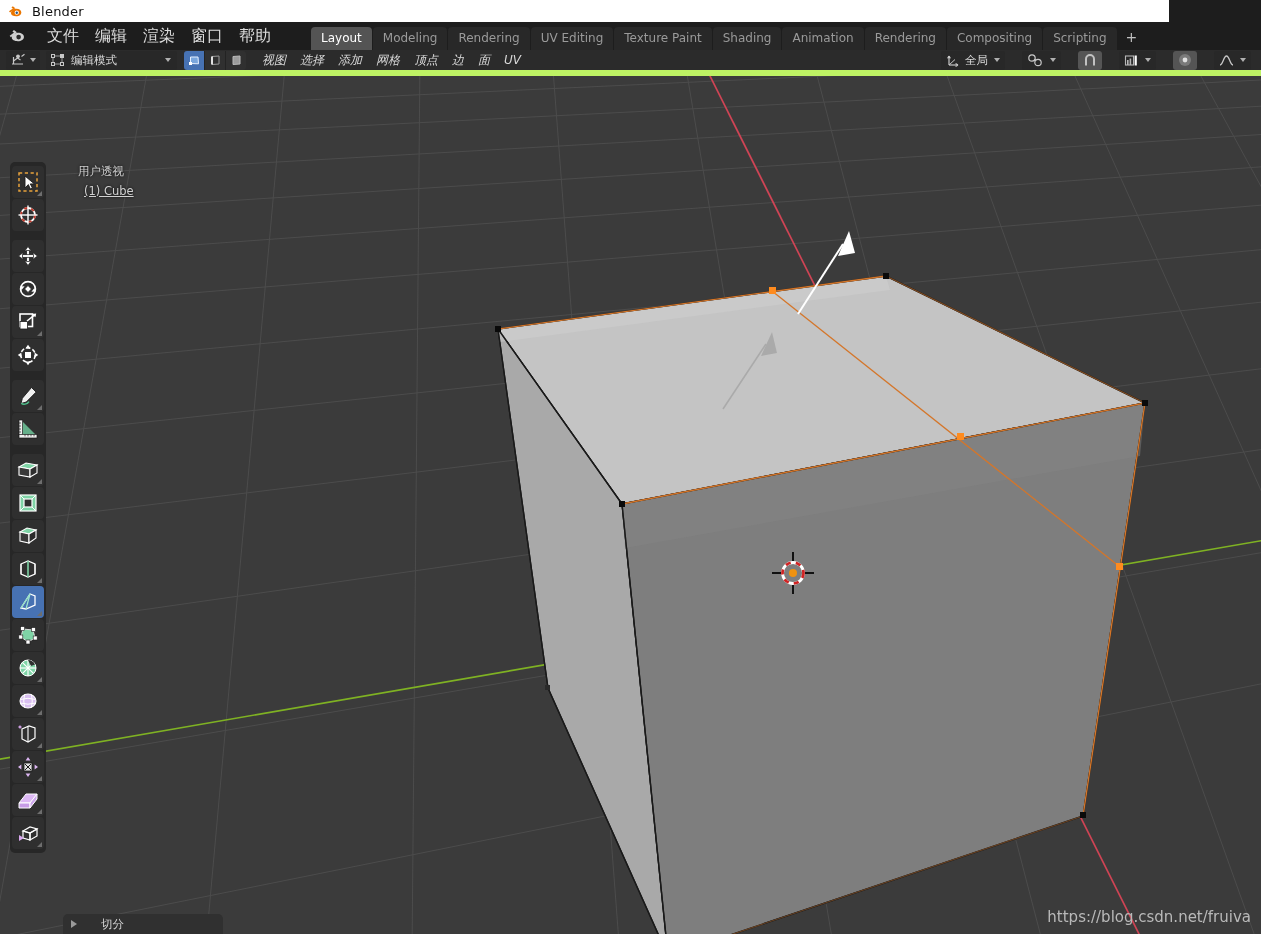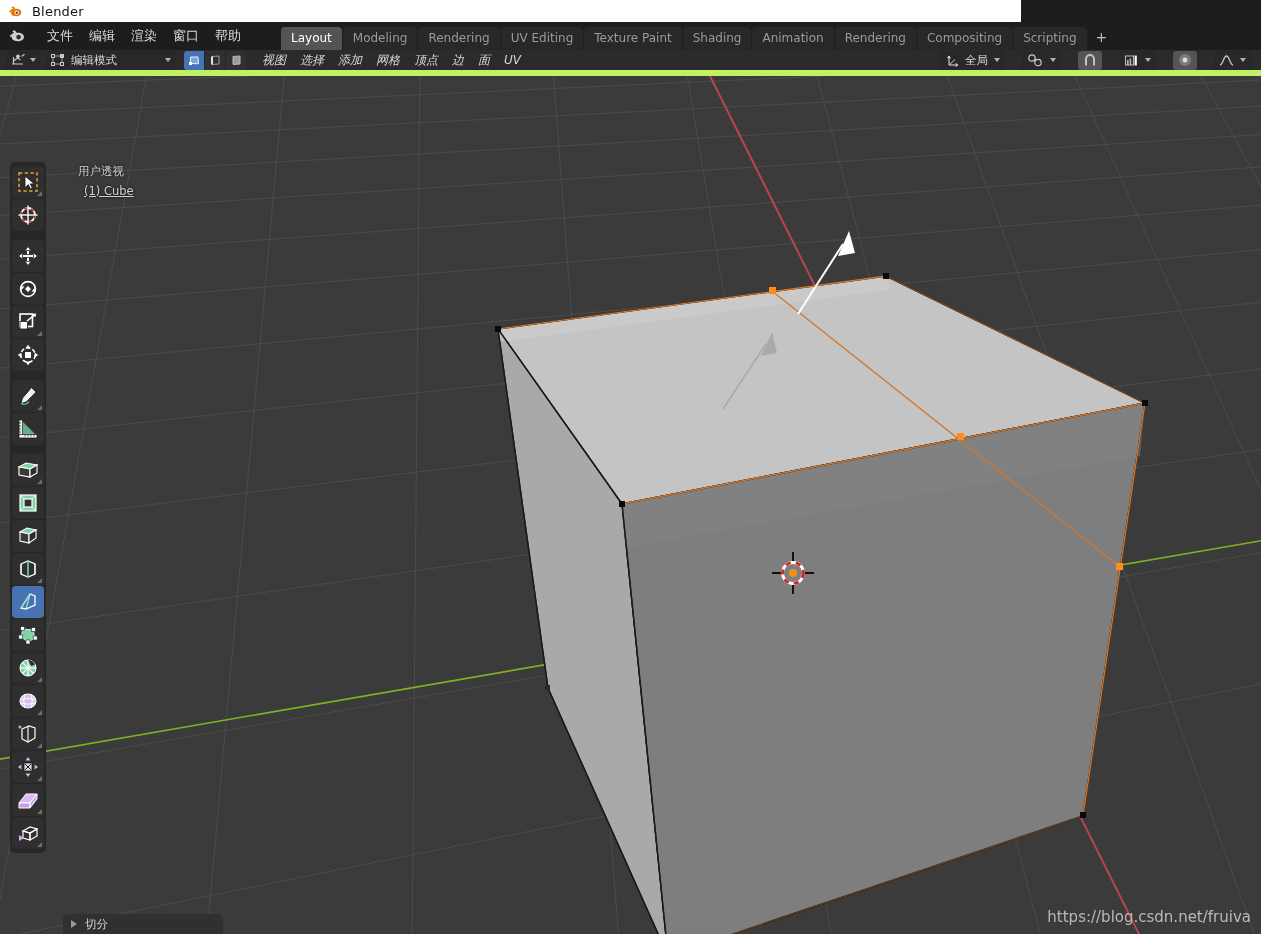--- a/index.html
+++ b/index.html
@@ -12,21 +12,21 @@
     width: 1261px;
     height: 934px;
     overflow: hidden;
     background: #1d1d1d;
     user-select: none;
   }
 
   
   .titlebar {
     position: absolute; left: 0; top: 0;
-    width: 1021px; height: 22px;
+    width: 1169px; height: 22px;
     background: #ffffff;
     display: flex; align-items: center;
     padding-left: 8px;
     box-sizing: border-box;
   }
   .titlebar .tb-logo { width: 16px; height: 16px; margin-right: 8px; flex: none; }
   .titlebar .tb-title {
     font-size: 13px; color: #111; letter-spacing: .2px;
     font-family: "DejaVu Sans", "Liberation Sans", sans-serif;
   }
@@ -34,21 +34,21 @@
   
   .topbar {
     position: absolute; left: 0; top: 22px;
     width: 1261px; height: 28px;
     background: #1d1d1d;
     display: flex; align-items: center;
     box-sizing: border-box;
   }
   .bl-logo { width: 22px; height: 18px; margin: 0 8px 0 9px; flex: none; }
   .menu-item {
-    font-size: 13px; color: #dcdcdc;
+    font-size: 16px; color: #dcdcdc;
     padding: 3px 8px; border-radius: 3px;
     white-space: nowrap; cursor: default;
   }
 
   .ws-tabs { display: flex; align-items: flex-end; height: 28px; margin-left: 22px; padding-left: 10px; }
   .ws-tab {
     font-size: 12px; color: #9a9a9a;
     padding: 4px 10px 5px;
     border-radius: 4px 4px 0 0;
     white-space: nowrap;
@@ -148,21 +148,21 @@
     border-bottom: 5px solid #6e6e6e;
   }
 
   
   .op-panel {
     position: absolute; left: 63px; bottom: 0;
     width: 160px; height: 20px;
     background: #303030;
     border-radius: 5px 5px 0 0;
     display: flex; align-items: center;
-    padding-left: 8px; gap: 8px;
+    padding-left: 8px; gap: 24px;
     box-sizing: border-box;
     margin-top: 19px;
   }
   .op-panel .tri {
     width: 0; height: 0;
     border-top: 4px solid transparent; border-bottom: 4px solid transparent;
     border-left: 6px solid #9a9a9a;
   }
   .op-panel .op-label { font-size: 11.5px; color: #d8d8d8; }
 

